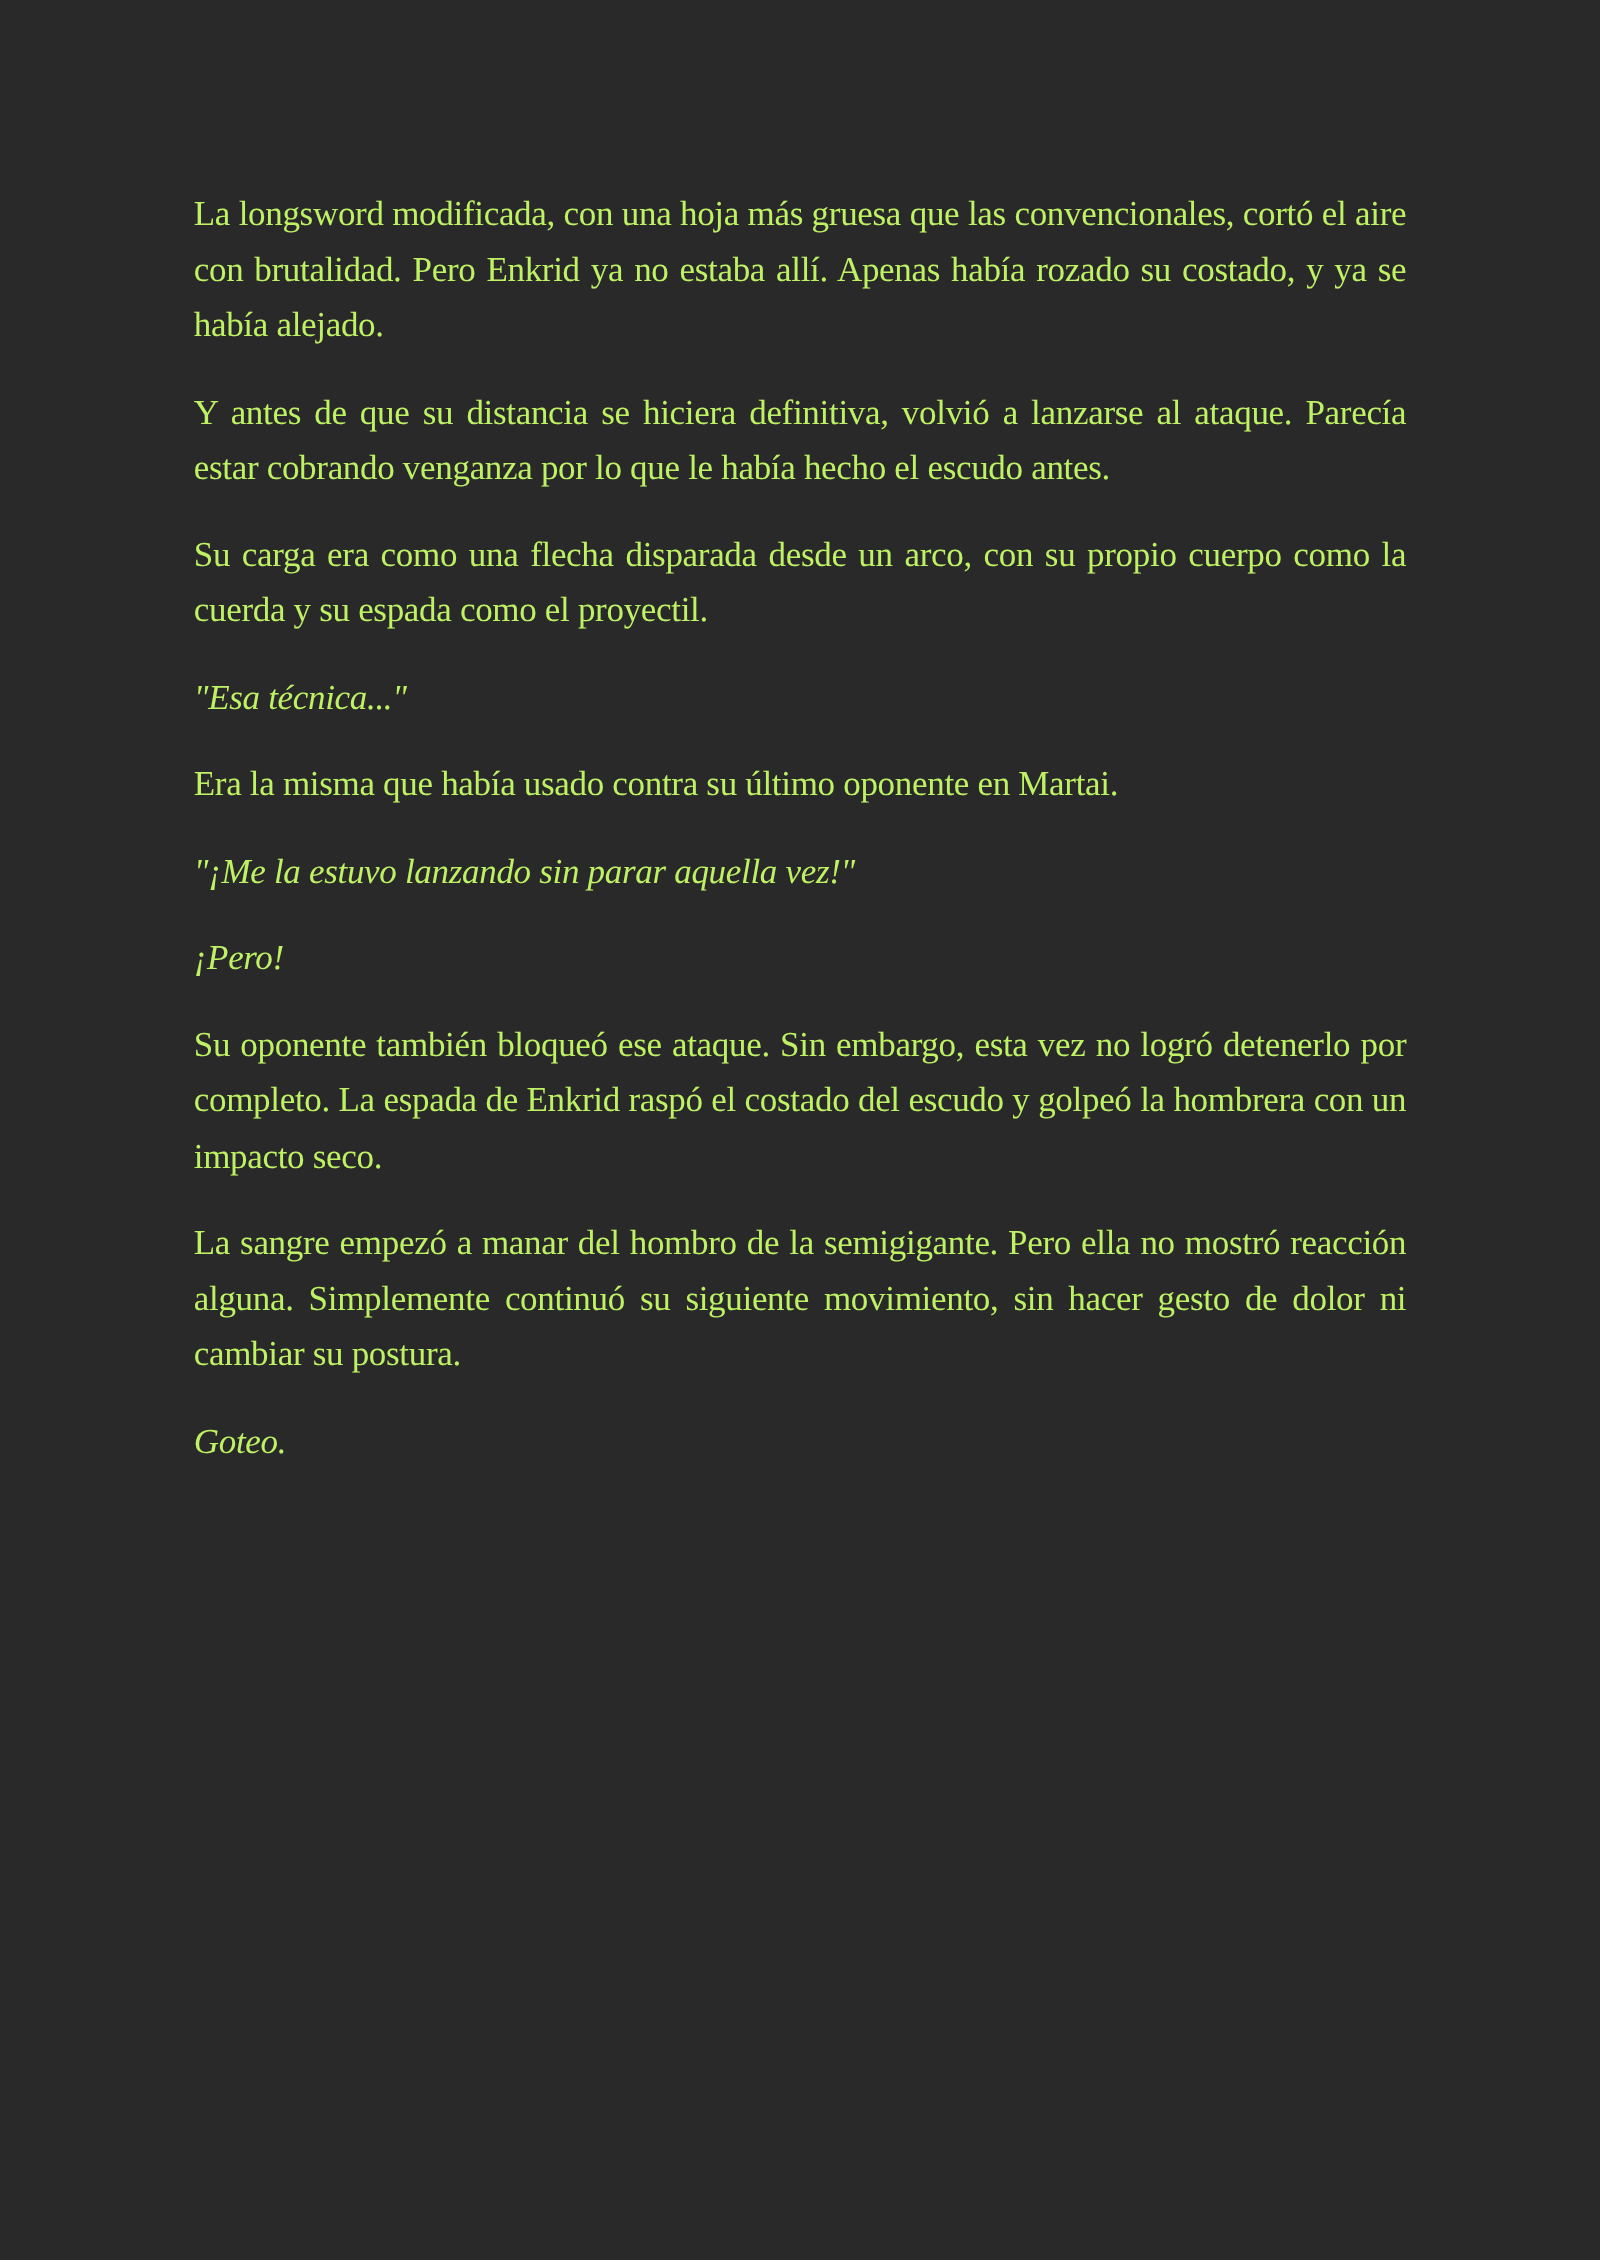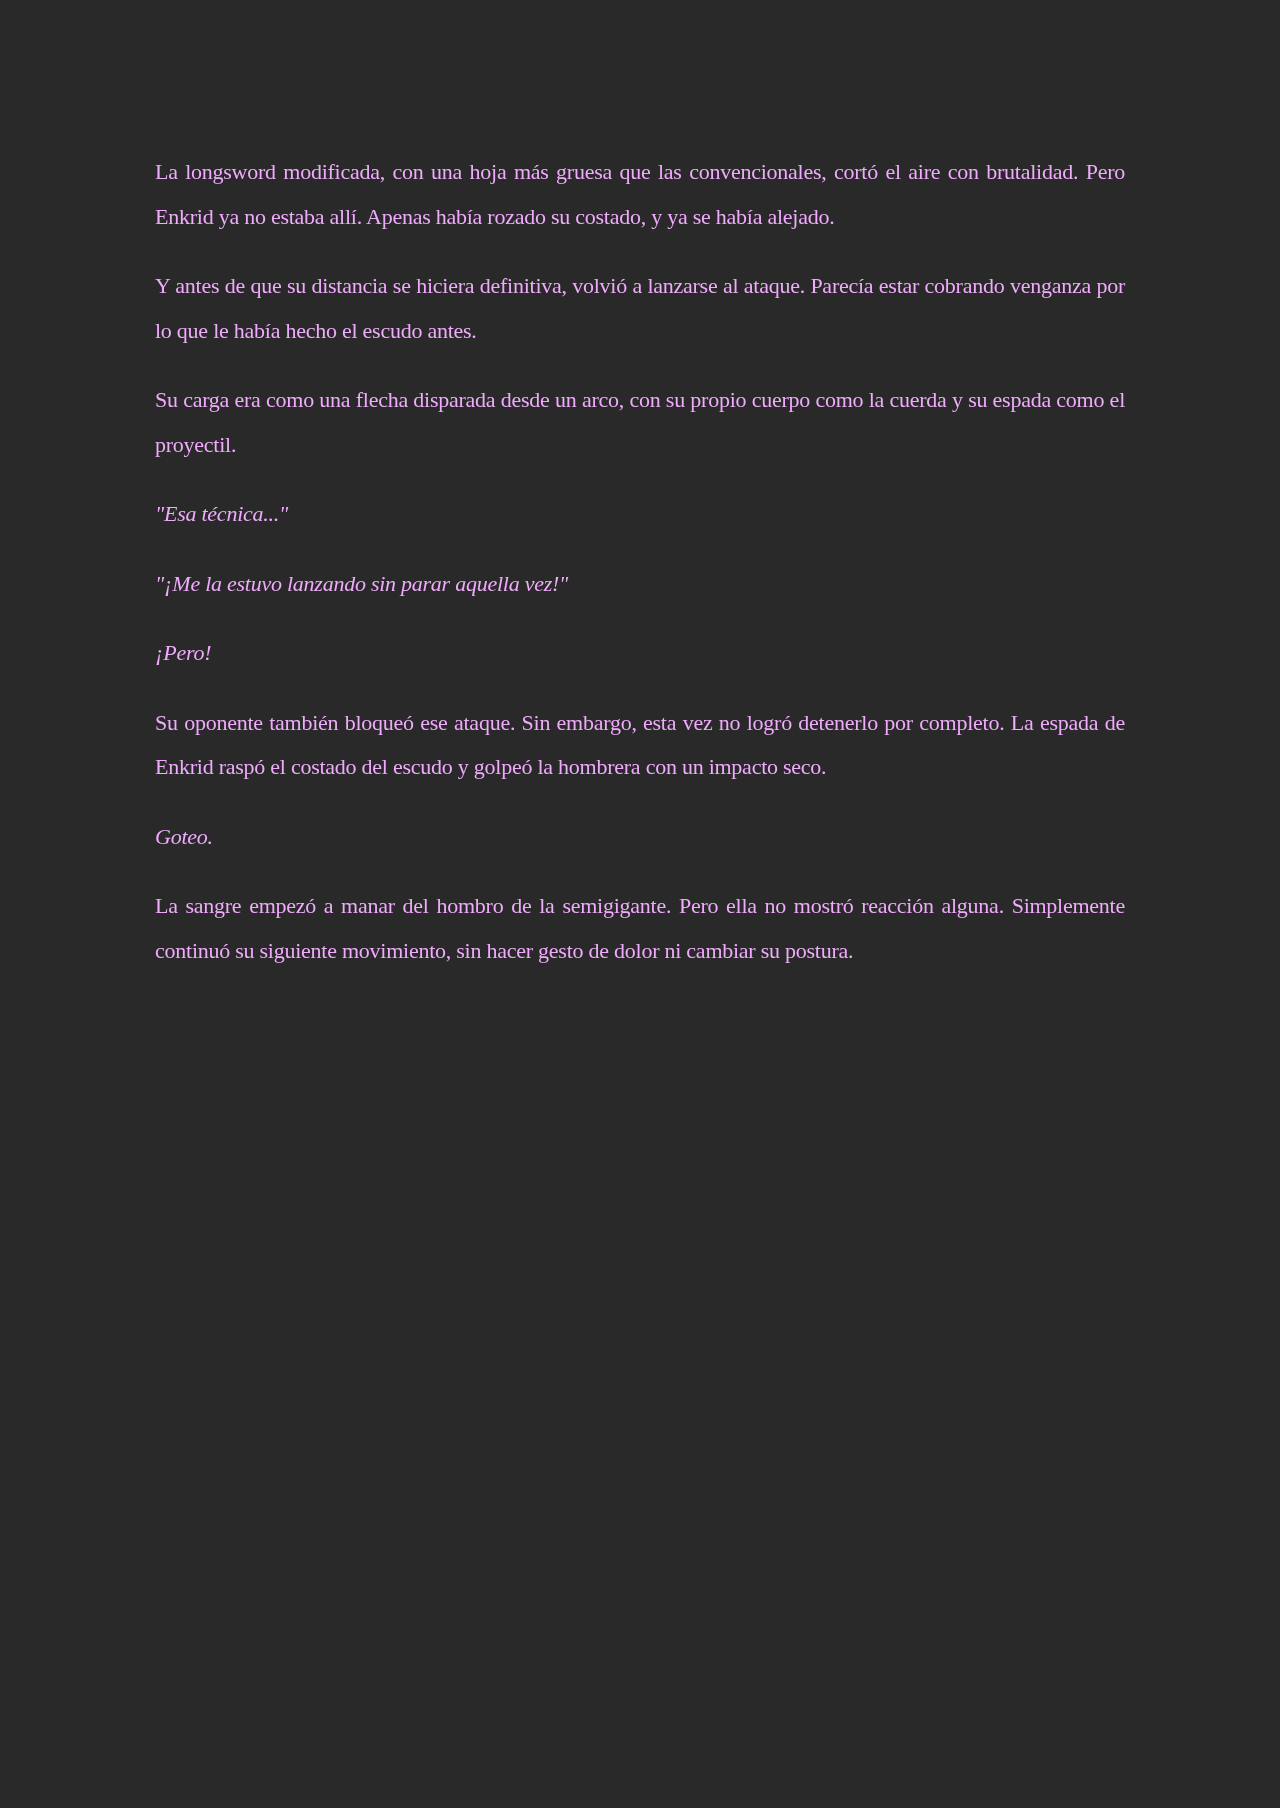--- a/index.html
+++ b/index.html
@@ -14,36 +14,37 @@
   }
   .reader {
     position: absolute;
     left: 155px;
     top: 150px;
     width: 970px;
   }
   .para {
     margin: 0 0 25px 0;
     font-family: "Liberation Serif", "DejaVu Serif", serif;
-    font-size: 22px;
+    font-size: 28px;
     line-height: 44.5px;
-    color: #f0abfc;
+    color: #bef264;
     text-align: justify;
     letter-spacing: -0.25px;
   }
   .para.italic {
     font-style: italic;
   }
 </style>
 </head>
 <body>
 
 <main class="reader">
   <p class="para">La longsword modificada, con una hoja más gruesa que las convencionales, cortó el aire con brutalidad. Pero Enkrid ya no estaba allí. Apenas había rozado su costado, y ya se había alejado.</p>
   <p class="para">Y antes de que su distancia se hiciera definitiva, volvió a lanzarse al ataque. Parecía estar cobrando venganza por lo que le había hecho el escudo antes.</p>
   <p class="para">Su carga era como una flecha disparada desde un arco, con su propio cuerpo como la cuerda y su espada como el proyectil.</p>
   <p class="para italic">"Esa técnica..."</p>
+  <p class="para">Era la misma que había usado contra su último oponente en Martai.</p>
   <p class="para italic">"¡Me la estuvo lanzando sin parar aquella vez!"</p>
   <p class="para italic">¡Pero!</p>
   <p class="para">Su oponente también bloqueó ese ataque. Sin embargo, esta vez no logró detenerlo por completo. La espada de Enkrid raspó el costado del escudo y golpeó la hombrera con un impacto seco.</p>
+  <p class="para">La sangre empezó a manar del hombro de la semigigante. Pero ella no mostró reacción alguna. Simplemente continuó su siguiente movimiento, sin hacer gesto de dolor ni cambiar su postura.</p>
   <p class="para italic">Goteo.</p>
-  <p class="para">La sangre empezó a manar del hombro de la semigigante. Pero ella no mostró reacción alguna. Simplemente continuó su siguiente movimiento, sin hacer gesto de dolor ni cambiar su postura.</p>
 </main>
 
 </body></html>

